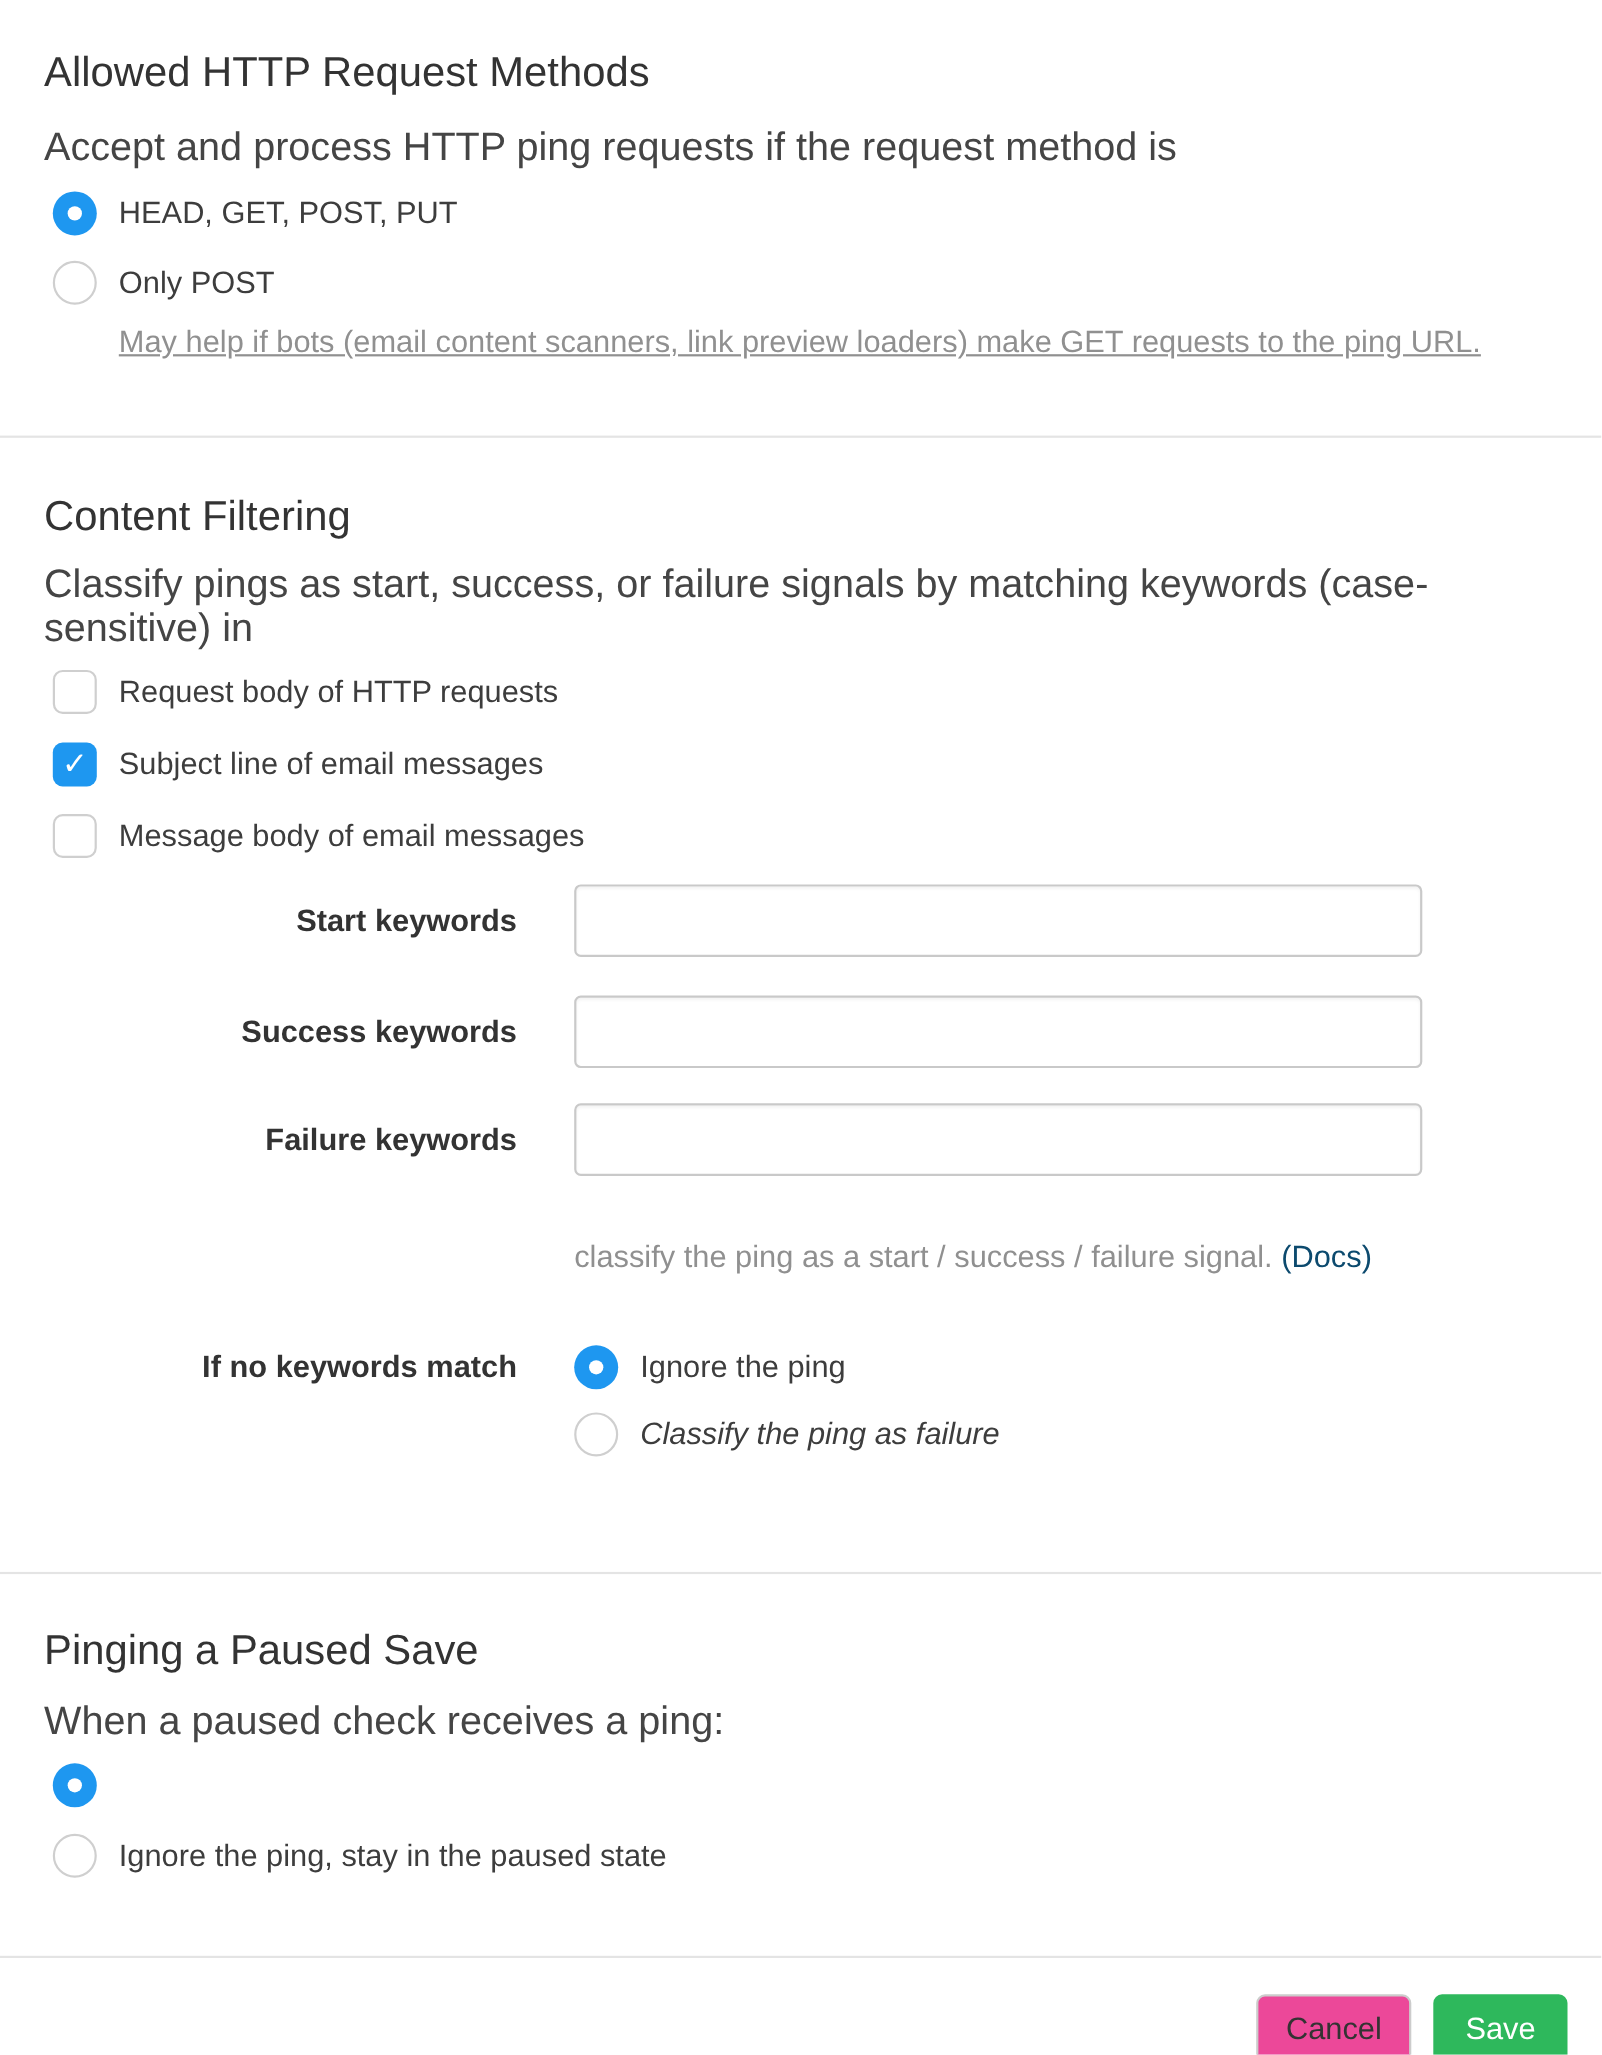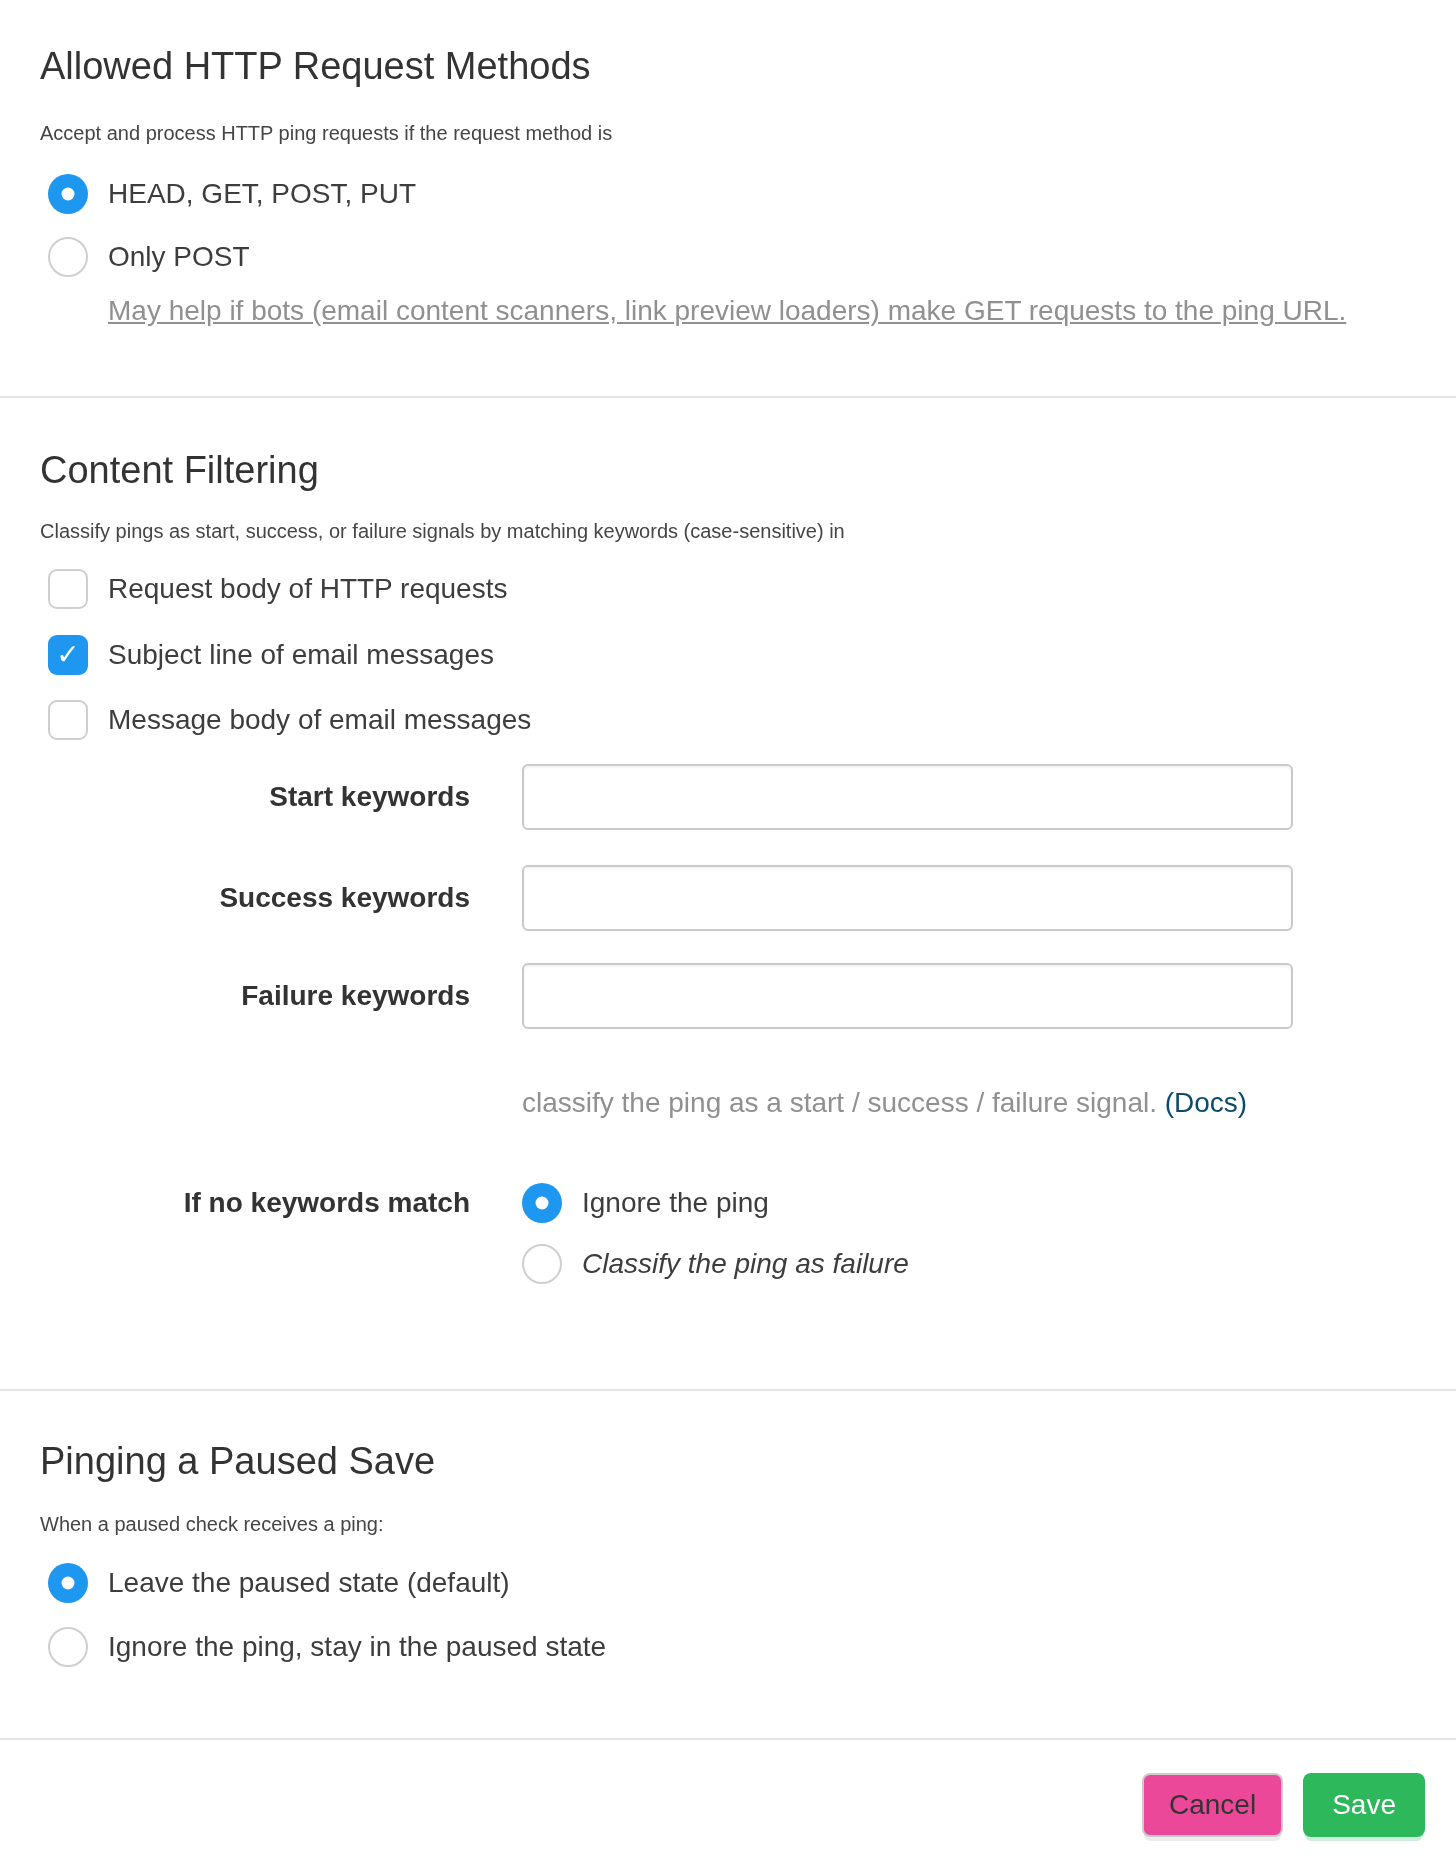--- a/index.html
+++ b/index.html
@@ -5,21 +5,21 @@
   * { margin:0; padding:0; box-sizing:border-box; }
   html,body { background:#fff; }
   .page {
     width:1456px; height:1868px; background:#fff; position:relative;
     font-family:"Liberation Sans","DejaVu Sans",sans-serif;
     color:#3d3d3d; font-size:28px; overflow:hidden;
   }
   .section { padding-left:40px; padding-right:40px; }
   .divider { border:none; border-top:2px solid #e4e4e4; width:100%; }
   h1.sec-title { font-size:38px; line-height:50px; font-weight:400; color:#333; }
-  .subtitle { font-size:20px; line-height:40px; color:#454545; }
+  .subtitle { font-size:36px; line-height:40px; color:#454545; }
 
   
   .option-row { display:flex; align-items:center; padding-left:8px; }
   .ctl { width:40px; height:40px; flex:0 0 40px; margin-right:20px; position:relative; }
   .radio { border-radius:50%; border:2px solid #cfcfcf; background:#fff; }
   .radio.checked { border:none; background:#1e97f0; }
   .radio.checked::after {
     content:""; position:absolute; width:13px; height:13px; border-radius:50%;
     background:#fff; left:50%; top:50%; transform:translate(-50%,-50%);
   }
@@ -169,21 +169,20 @@
   </div>
 
   <hr class="divider">
 
   <div class="section sec-paused">
     <h1 class="sec-title">Pinging a Paused Save</h1>
     <div class="subtitle">When a paused check receives a ping:</div>
 
     <div class="option-row row-1">
       <span class="ctl radio checked"></span>
-      <span class="opt-label">Leave the paused state (default)</span>
     </div>
     <div class="option-row row-2">
       <span class="ctl radio"></span>
       <span class="opt-label">Ignore the ping, stay in the paused state</span>
     </div>
   </div>
 
   <hr class="divider">
 
   <div class="footer">

